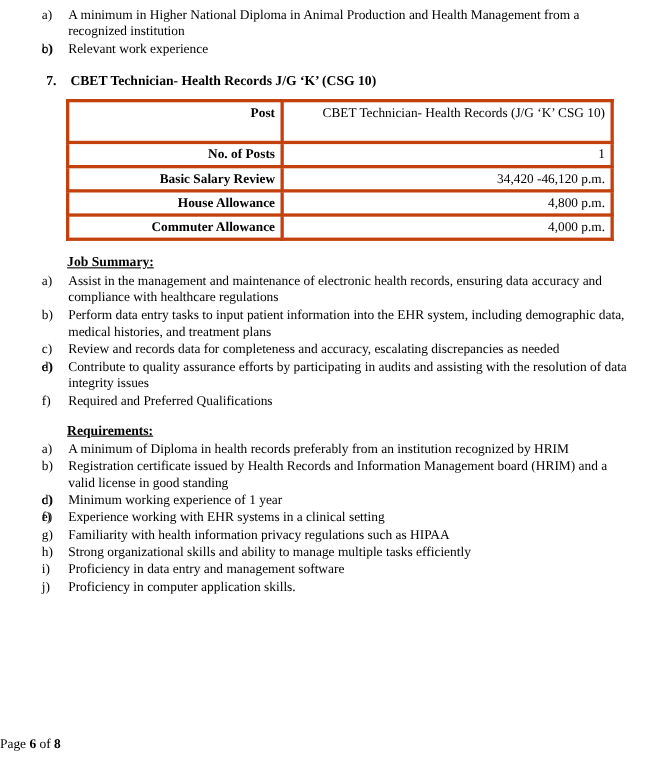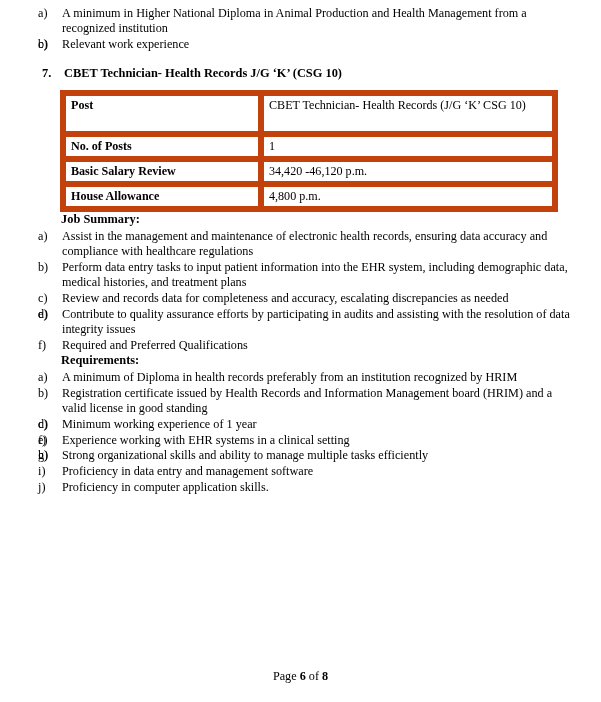--- a/index.html
+++ b/index.html
@@ -57,48 +57,50 @@
     top: 0;
     font-weight: bold;
   }
   table.post-table {
     border-collapse: collapse;
     width: 498px;
     margin: 0 0 0 26px;
     table-layout: fixed;
   }
   table.post-table td {
-    border: 6px solid #c2410c;
+    border: 3px solid #c2410c;
     padding: 2px 5px 3px 5px;
     font-size: 12.1px;
     line-height: 14px;
     vertical-align: top;
+    text-align: right;
   }
   table.post-table td.label {
     width: 182px;
     font-weight: bold;
   }
   table.post-table tr.first td {
     height: 30px;
   }
   .section-head {
     font-weight: bold;
     font-size: 12.4px;
-    margin: 0 0 2px 27px;
+    margin: 12px 0 2px 27px;
+    text-decoration: underline;
   }
   .sub-list {
     margin-left: 42px;
     margin-top: 1px;
   }
   .footer {
     position: absolute;
     left: 0;
     right: 0;
     bottom: 18px;
-    text-align: center;
+    text-align: left;
     font-size: 12.2px;
   }
   .footer .strong {
     font-weight: bold;
   }
 </style>
 </head>
 <body>
 
 <div class="page">
@@ -133,20 +135,24 @@
         <td>1</td>
       </tr>
       <tr>
         <td class="label">Basic Salary Review</td>
         <td>34,420 -46,120 p.m.</td>
       </tr>
       <tr>
         <td class="label">House Allowance</td>
         <td>4,800 p.m.</td>
       </tr>
+      <tr>
+        <td class="label">Commuter Allowance</td>
+        <td>4,000 p.m.</td>
+      </tr>
     </tbody>
   </table>
 
   <div class="section-head">Job Summary:</div>
   <ol class="alpha sub-list">
     <li>
       <span class="mk">a)</span>
       <span>Assist in the management and maintenance of electronic health records, ensuring data accuracy and compliance with healthcare regulations</span>
     </li>
     <li>
@@ -189,20 +195,21 @@
     </li>
     <li>
       <span class="mk">e)</span>
     </li>
     <li>
       <span class="mk">f)</span>
       <span>Experience working with EHR systems in a clinical setting</span>
     </li>
     <li>
       <span class="mk">g)</span>
+      <span>Familiarity with health information privacy regulations such as HIPAA</span>
     </li>
     <li>
       <span class="mk">h)</span>
       <span>Strong organizational skills and ability to manage multiple tasks efficiently</span>
     </li>
     <li>
       <span class="mk">i)</span>
       <span>Proficiency in data entry and management software</span>
     </li>
     <li>

